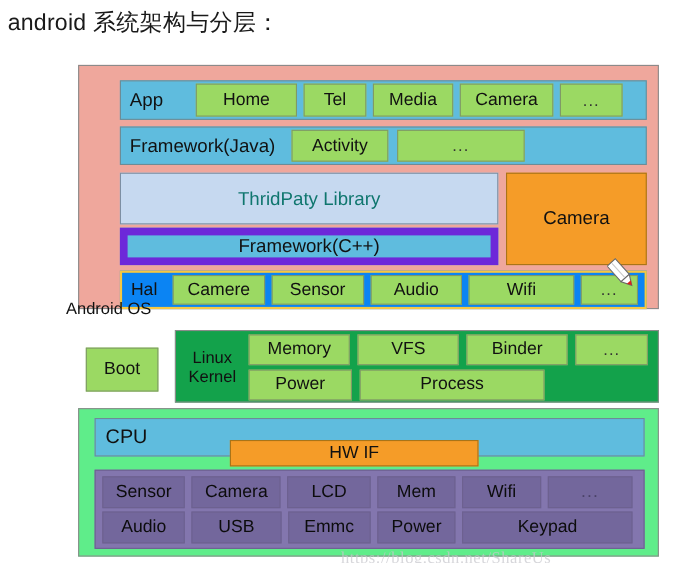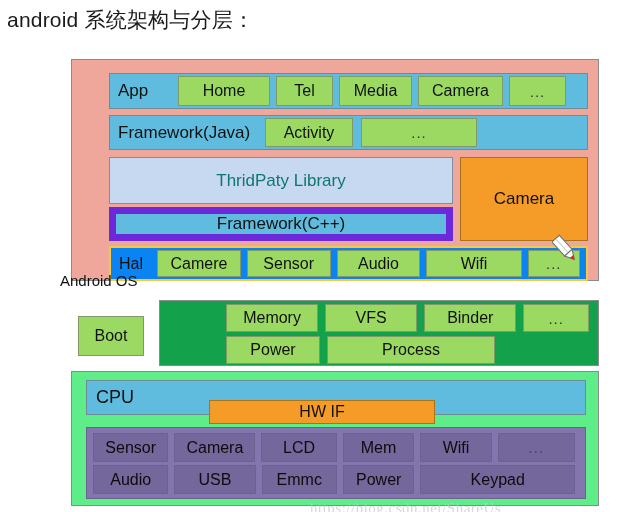--- a/index.html
+++ b/index.html
@@ -288,20 +288,24 @@
     <rect x="8" y="1" width="10" height="19" fill="#ffffff" stroke="#6b6b6b" stroke-width="1"></rect>
     <line x1="13" y1="2" x2="13" y2="19" stroke="#c9c9c9" stroke-width="1"></line>
     <polygon points="8,20 18,20 13,29" fill="#ffffff" stroke="#6b6b6b" stroke-width="1"></polygon>
     <polygon points="10.6,25 15.4,25 13,29" fill="#d8241c"></polygon>
   </g>
 </svg>
 
 <div id="boot-box">Boot</div>
 
 <div id="kernel-container">
+  <div id="kernel-label">
+    <span>Linux</span>
+    <span>Kernel</span>
+  </div>
   <div class="kgrid">
     <div class="kgrid-row top">
       <div class="cell" style="width: 94px;">Memory</div>
       <div class="cell" style="width: 94px;">VFS</div>
       <div class="cell" style="width: 94px;">Binder</div>
       <div class="cell dots" style="width: 67px;">...</div>
     </div>
     <div class="kgrid-row bot">
       <div class="cell" style="width: 94px;">Power</div>
       <div class="cell" style="width: 168px;">Process</div>

